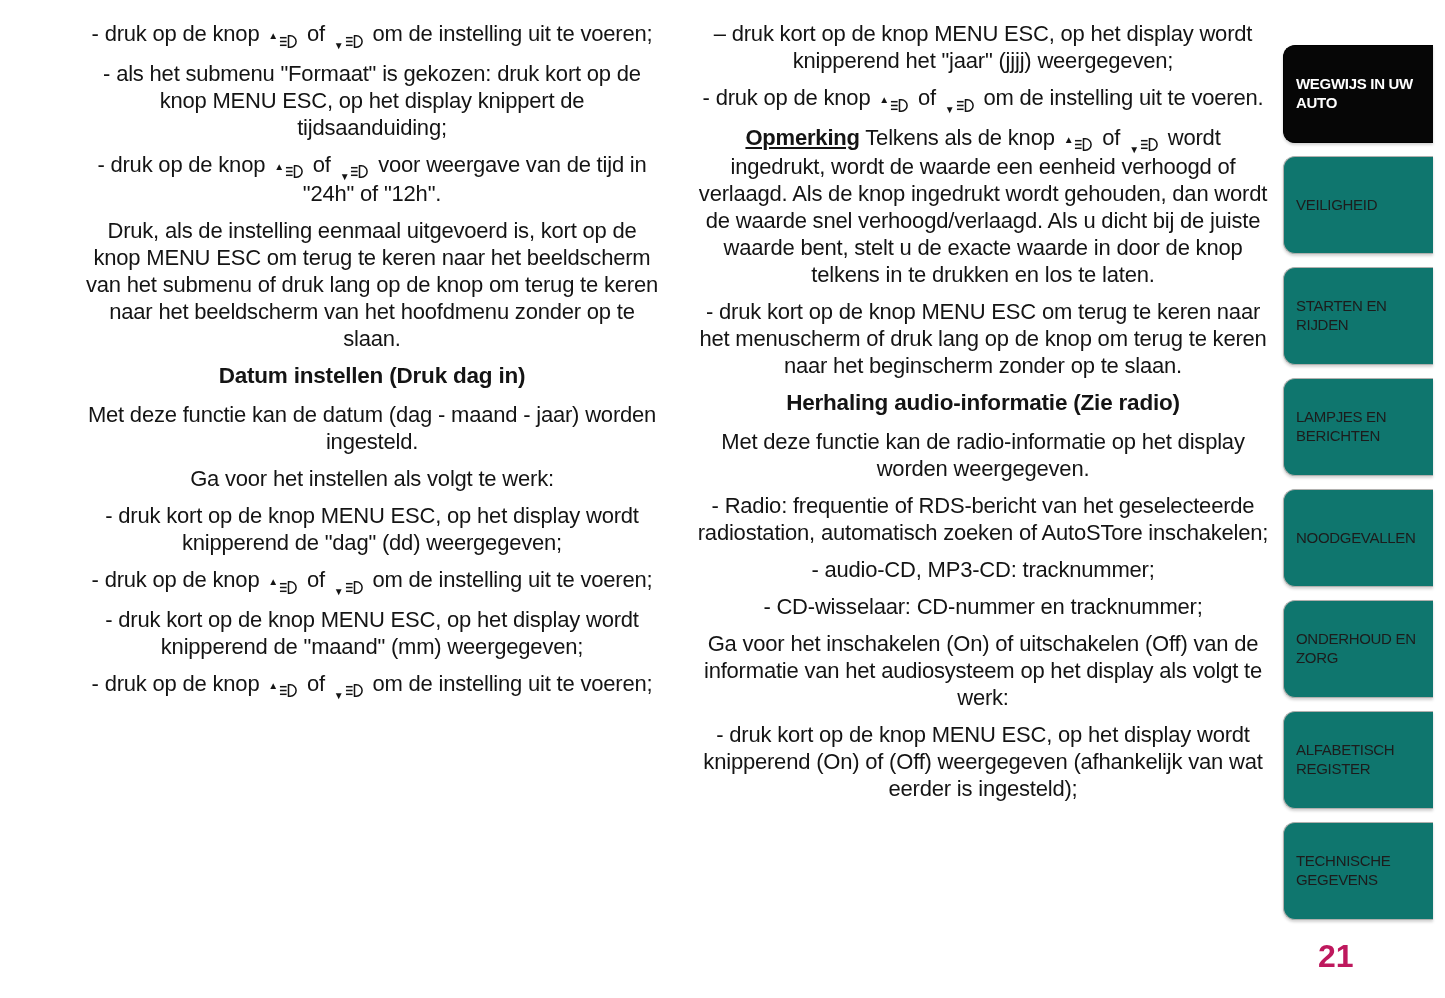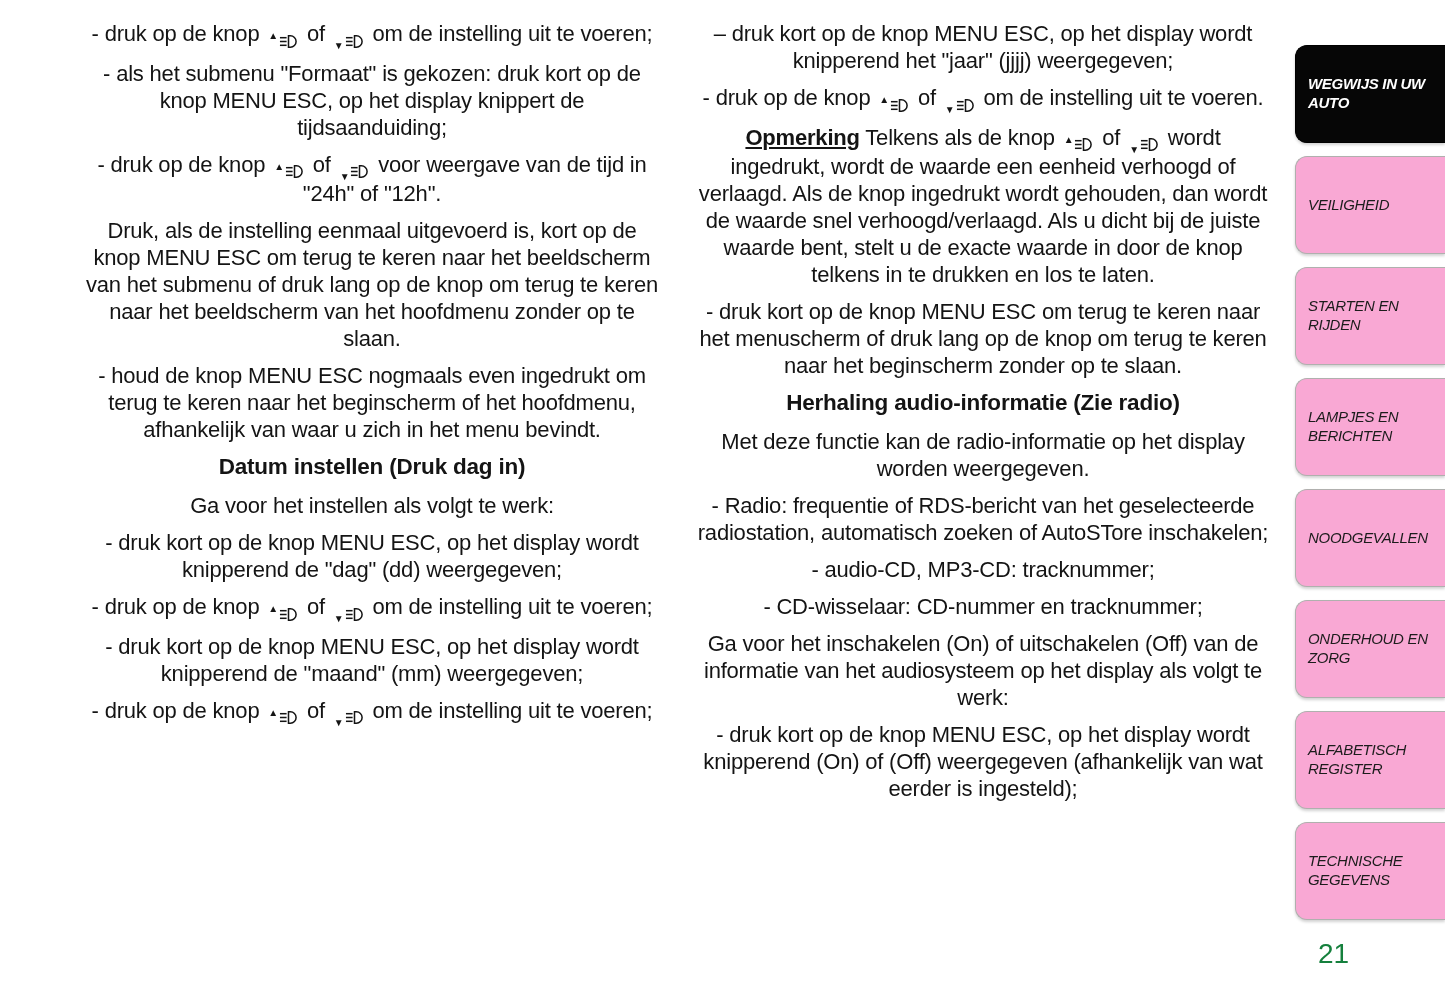--- a/index.html
+++ b/index.html
@@ -45,30 +45,29 @@
   .knop-icon .tri { font-size: 10px; line-height: 1; }
   .knop-icon .tri.up   { position: relative; top: -5px; margin-right: 1px; }
   .knop-icon .tri.down { position: relative; top: 5px;  margin-right: 1px; }
   .knop-icon svg { width: 19px; height: 17px; }
   .knop-icon svg line, .knop-icon svg path { stroke: #141414; stroke-width: 1.6; fill: none; }
 
   
   .chapter-tabs {
     position: absolute;
     top: 45px;
-    right: 0;
+    right: 12px;
     width: 150px;
-    font-style: italic;
   }
   .chapter-tab {
     box-sizing: border-box;
     width: 150px;
     height: 98px;
     margin-bottom: 13px;
-    background: #f9a8d4;
+    background: #0f766e;
     border: 1px solid #b0b0ae;
     border-right: none;
     border-radius: 12px 0 0 12px;
     box-shadow: 0 2px 3px rgba(0,0,0,0.18);
     display: flex;
     align-items: center;
     padding: 0 8px 0 12px;
     cursor: pointer;
   }
   .chapter-tab .tab-label {
@@ -84,23 +83,23 @@
   }
   .chapter-tab.active .tab-label {
     color: #ffffff;
     font-weight: 700;
   }
 
   .page-number {
     position: absolute;
     left: 1318px;
     top: 938px;
-    font-size: 28px;
-    font-weight: 400;
-    color: #15803d;
+    font-size: 32px;
+    font-weight: 700;
+    color: #be185d;
   }
 </style>
 </head>
 <body>
 
 <div class="manual-page">
 
   <div class="text-col col-left" id="col-left">
       <p class="para">- druk op de knop <span class="knop-icon">
           <span class="tri up">▲</span>
@@ -131,22 +130,22 @@
         </span> of <span class="knop-icon">
           <span class="tri down">▼</span>
           <svg viewBox="0 0 20 17">
             <line x1="1" y1="4.5" x2="8" y2="4.5"></line>
             <line x1="1" y1="8.5" x2="8" y2="8.5"></line>
             <line x1="1" y1="12.5" x2="8" y2="12.5"></line>
             <path d="M10 2.5 h2 a6 6 0 0 1 0 12 h-2 z"></path>
           </svg>
         </span> voor weergave van de tijd in "24h" of "12h".</p>
       <p class="para">Druk, als de instelling eenmaal uitgevoerd is, kort op de knop MENU ESC om terug te keren naar het beeldscherm van het submenu of druk lang op de knop om terug te keren naar het beeldscherm van het hoofdmenu zonder op te slaan.</p>
-      <p class="para">- houd de knop MENU ESC nogmaals even ingedrukt om terug te keren naar het beginscherm of het hoofdmenu, afhankelijk van waar u zich in het menu bevindt.</p>
       <h3 class="heading">Datum instellen (Druk dag in)</h3>
+      <p class="para">Met deze functie kan de datum (dag - maand - jaar) worden ingesteld.</p>
       <p class="para">Ga voor het instellen als volgt te werk:</p>
       <p class="para">- druk kort op de knop MENU ESC, op het display wordt knipperend de "dag" (dd) weergegeven;</p>
       <p class="para">- druk op de knop <span class="knop-icon">
           <span class="tri up">▲</span>
           <svg viewBox="0 0 20 17">
             <line x1="1" y1="4.5" x2="8" y2="4.5"></line>
             <line x1="1" y1="8.5" x2="8" y2="8.5"></line>
             <line x1="1" y1="12.5" x2="8" y2="12.5"></line>
             <path d="M10 2.5 h2 a6 6 0 0 1 0 12 h-2 z"></path>
           </svg>

